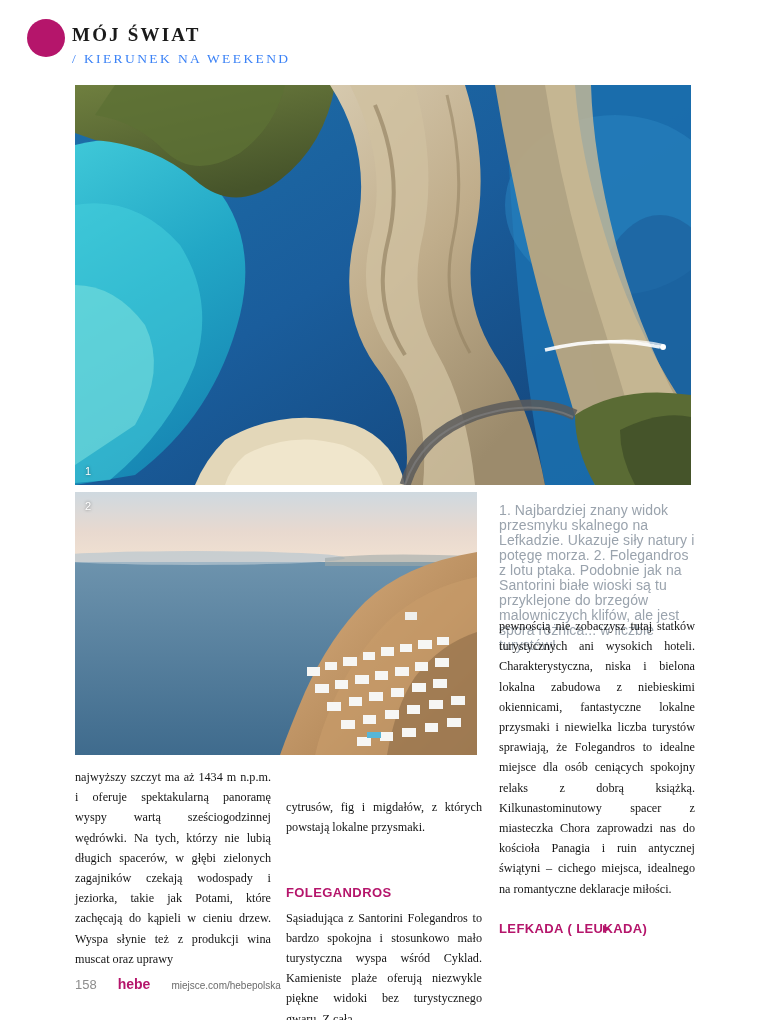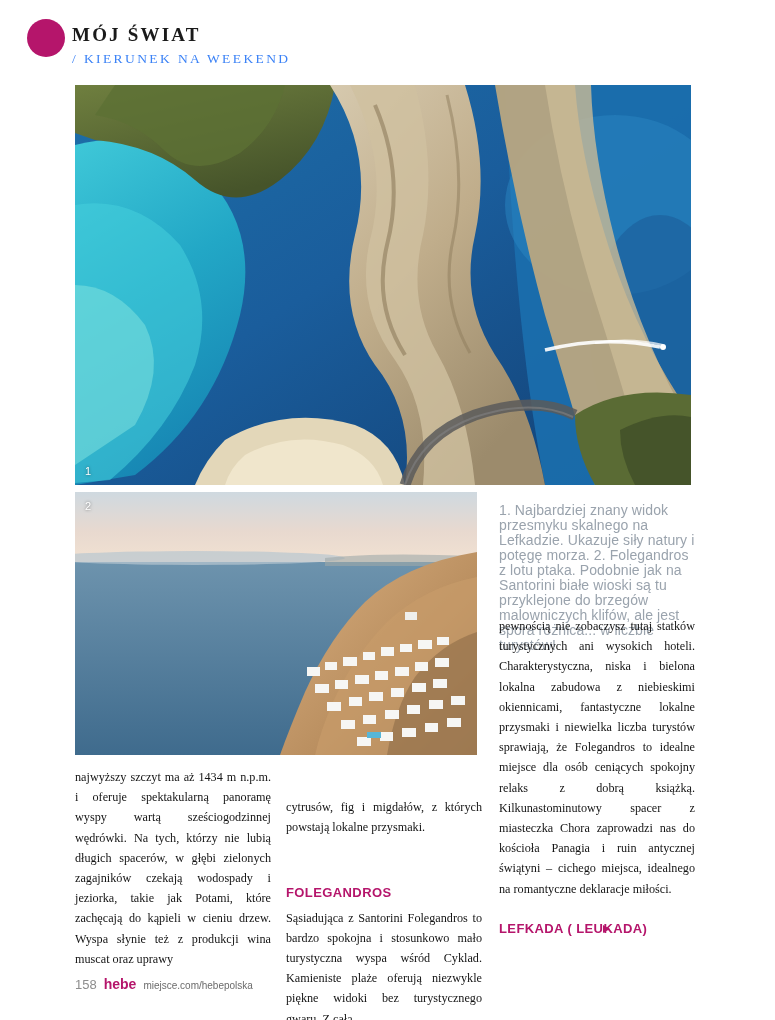--- a/index.html
+++ b/index.html
@@ -120,21 +120,21 @@
   .col-2 .sub-head { margin-top: 46px; }
   .col-3 .sub-head { margin-top: 20px; }
 
   
   .footer {
     position: absolute;
     left: 75px;
     bottom: 28px;
     display: flex;
     align-items: baseline;
-    gap: 7px;
+    gap: 21px;
   }
   .pg-num {
     font-family: "Liberation Sans", sans-serif;
     font-size: 13px;
     color: #8d8d8d;
   }
   .brand {
     font-family: "Liberation Sans", sans-serif;
     font-weight: bold;
     font-size: 14px;

